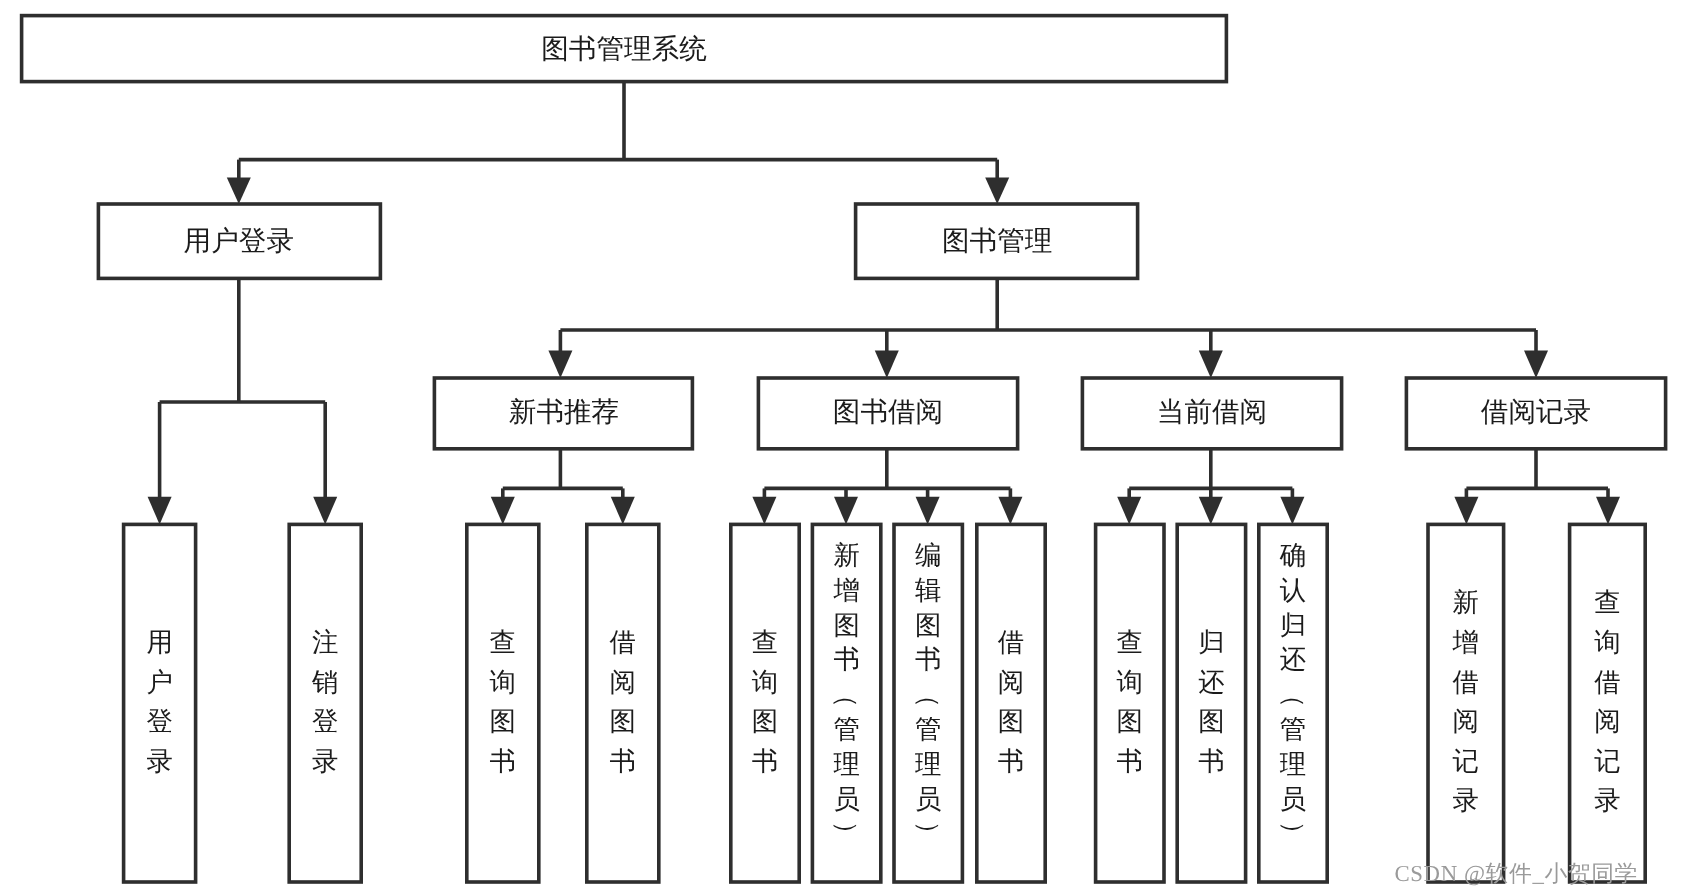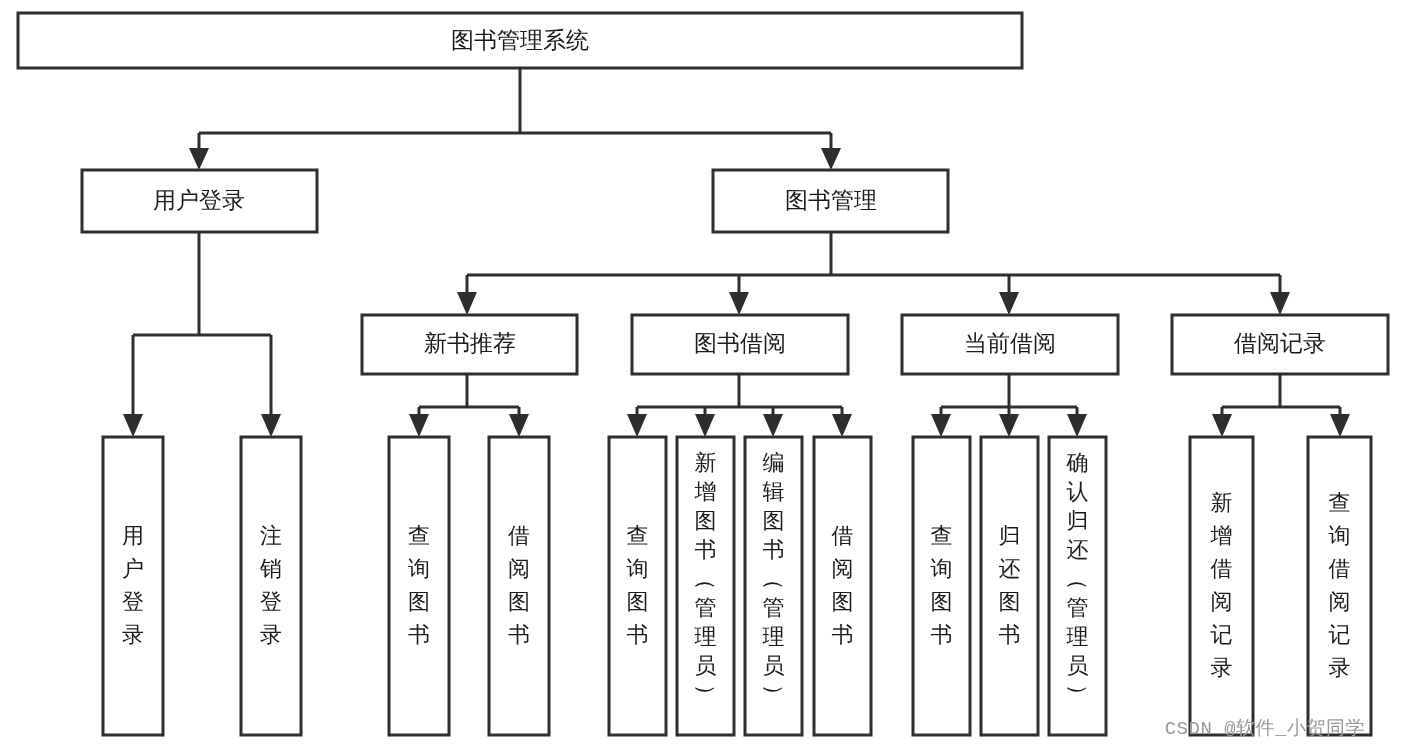--- a/index.html
+++ b/index.html
@@ -51,21 +51,21 @@
   .node-label-v {
     font-family: "Liberation Sans", "DejaVu Sans", sans-serif;
     font-size: 22px;
     fill: #1b1b1b;
     text-anchor: middle;
   }
   .watermark {
     position: absolute;
     right: 14px;
     bottom: 6px;
-    font-family: Liberation Mono, monospace;
+    font-family: Liberation Serif, serif;
     font-size: 19px;
     color: #9a9a9a;
     letter-spacing: 0.5px;
     white-space: nowrap;
   }
 </style>
 </head>
 <body>
 
 <div id="diagram-root">

